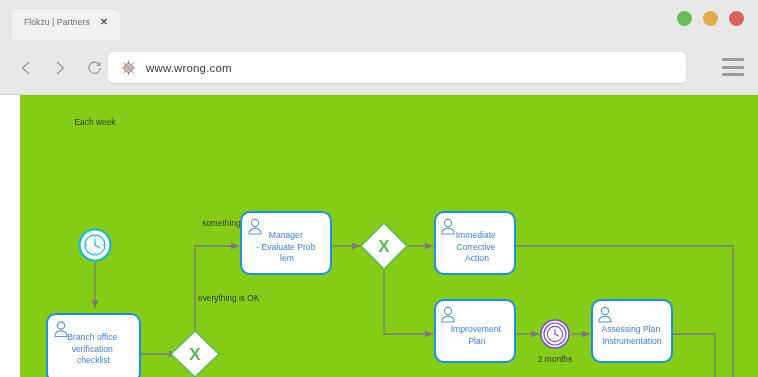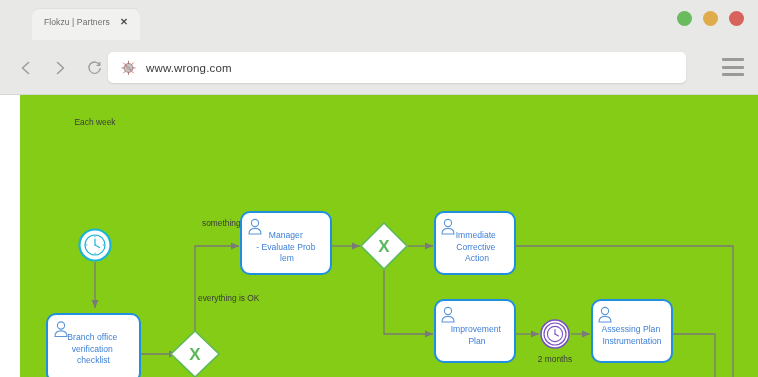--- a/index.html
+++ b/index.html
@@ -32,21 +32,21 @@
     box-sizing: border-box;
   }
   .tabstrip {
     position: absolute;
     left: 0; top: 0;
     width: 758px;
     height: 40px;
   }
   .tab {
     position: absolute;
-    left: 32px;
+    left: 12px;
     top: 9px;
     width: 108px;
     height: 31px;
     background: #f1f1ef;
     border-radius: 7px 7px 0 0;
     box-shadow: 0 -1px 1px rgba(0,0,0,0.04);
   }
   .tab-title {
     position: absolute;
     left: 12px;

